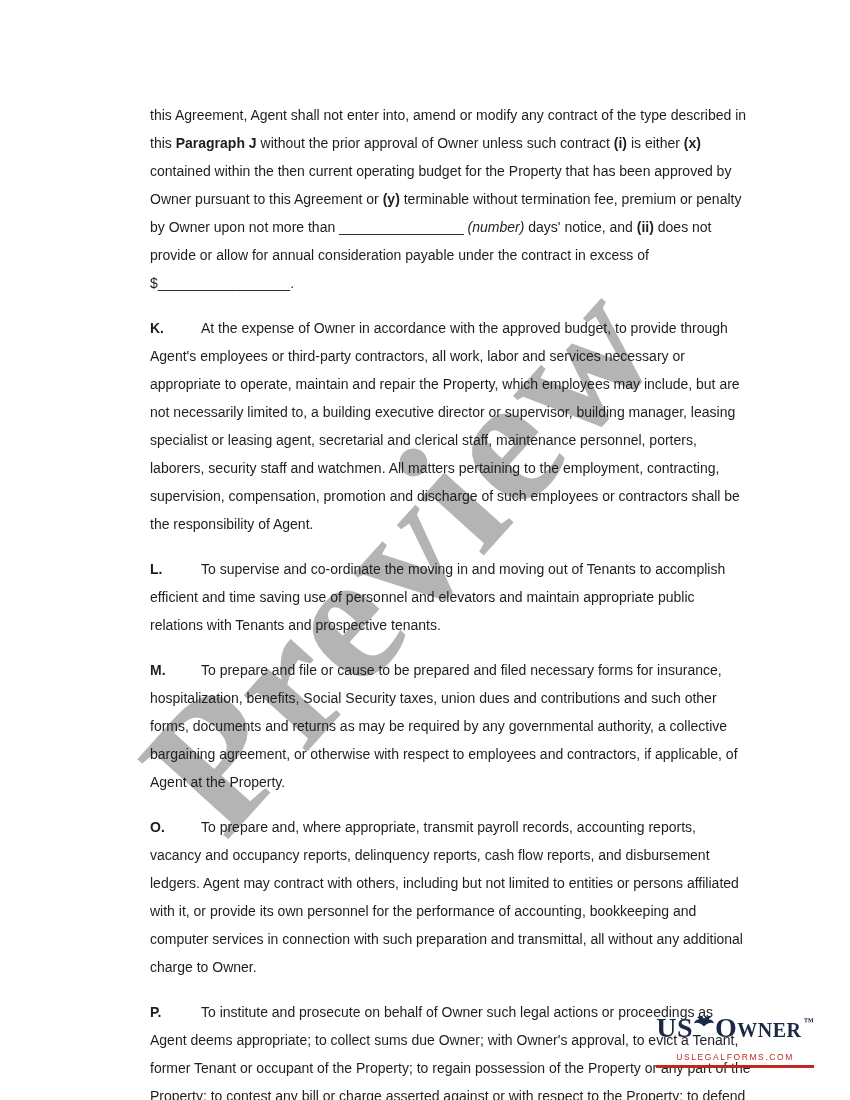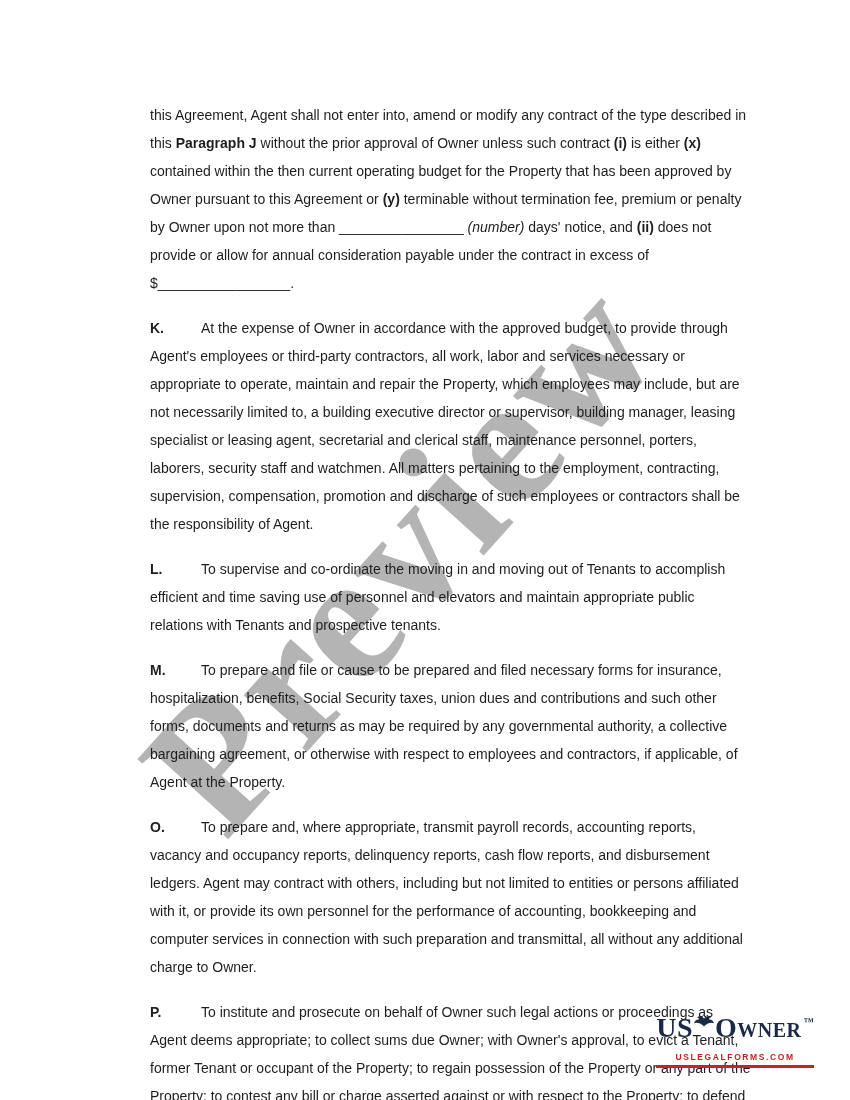--- a/index.html
+++ b/index.html
@@ -76,21 +76,21 @@
     font-size: 10px;
     font-family: "Liberation Serif", serif;
     color: #1b2a44;
     vertical-align: top;
     transform: translateY(-12px);
     margin-left: 2px;
   }
   .brand-site {
     margin-top: 3px;
     font-size: 8.5px;
-    font-weight: bold;
+    font-weight: normal;
     letter-spacing: 1.6px;
     color: #c0271e;
     border-bottom: 3px solid #c0271e;
     padding-bottom: 3px;
     white-space: nowrap;
   }
 </style>
 </head>
 <body>
 

